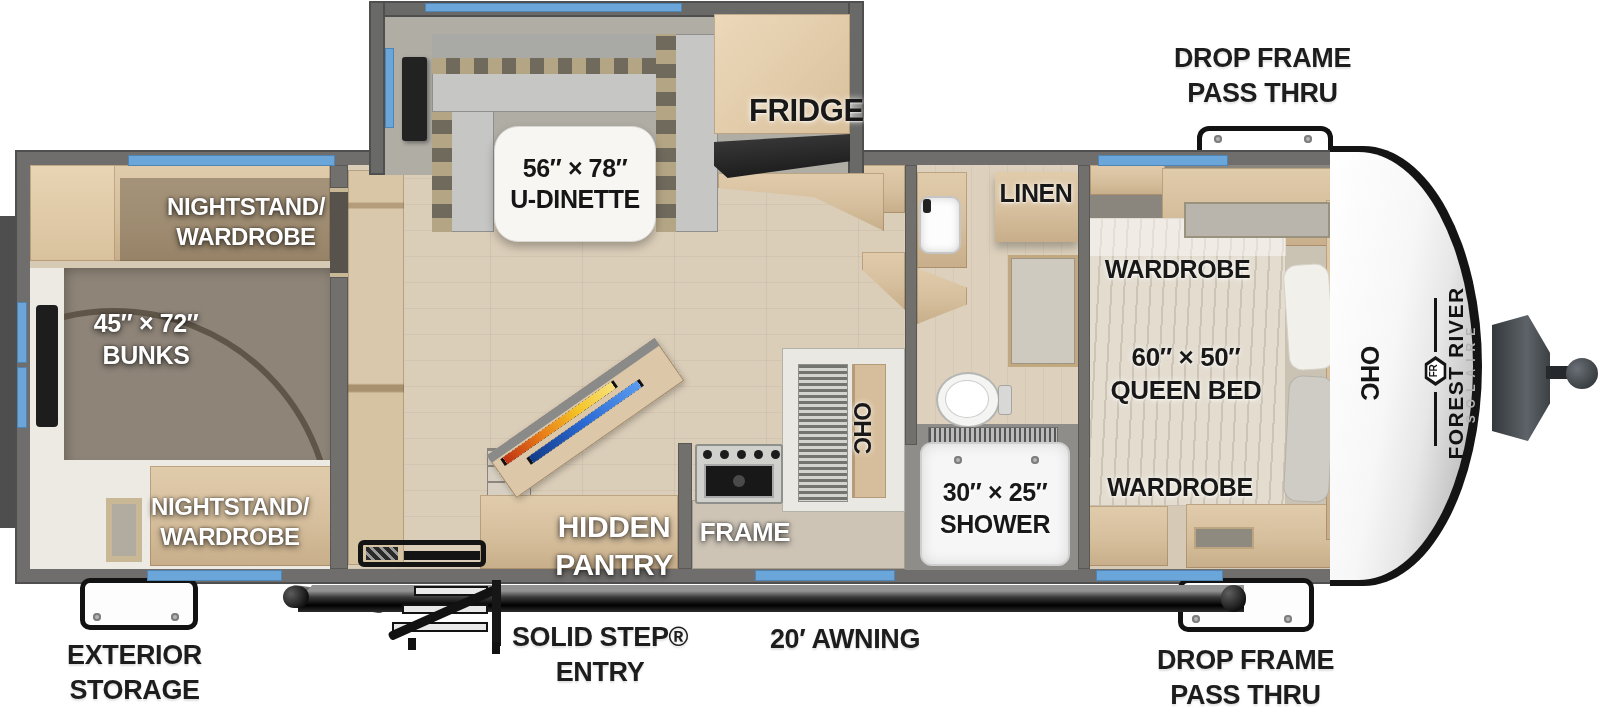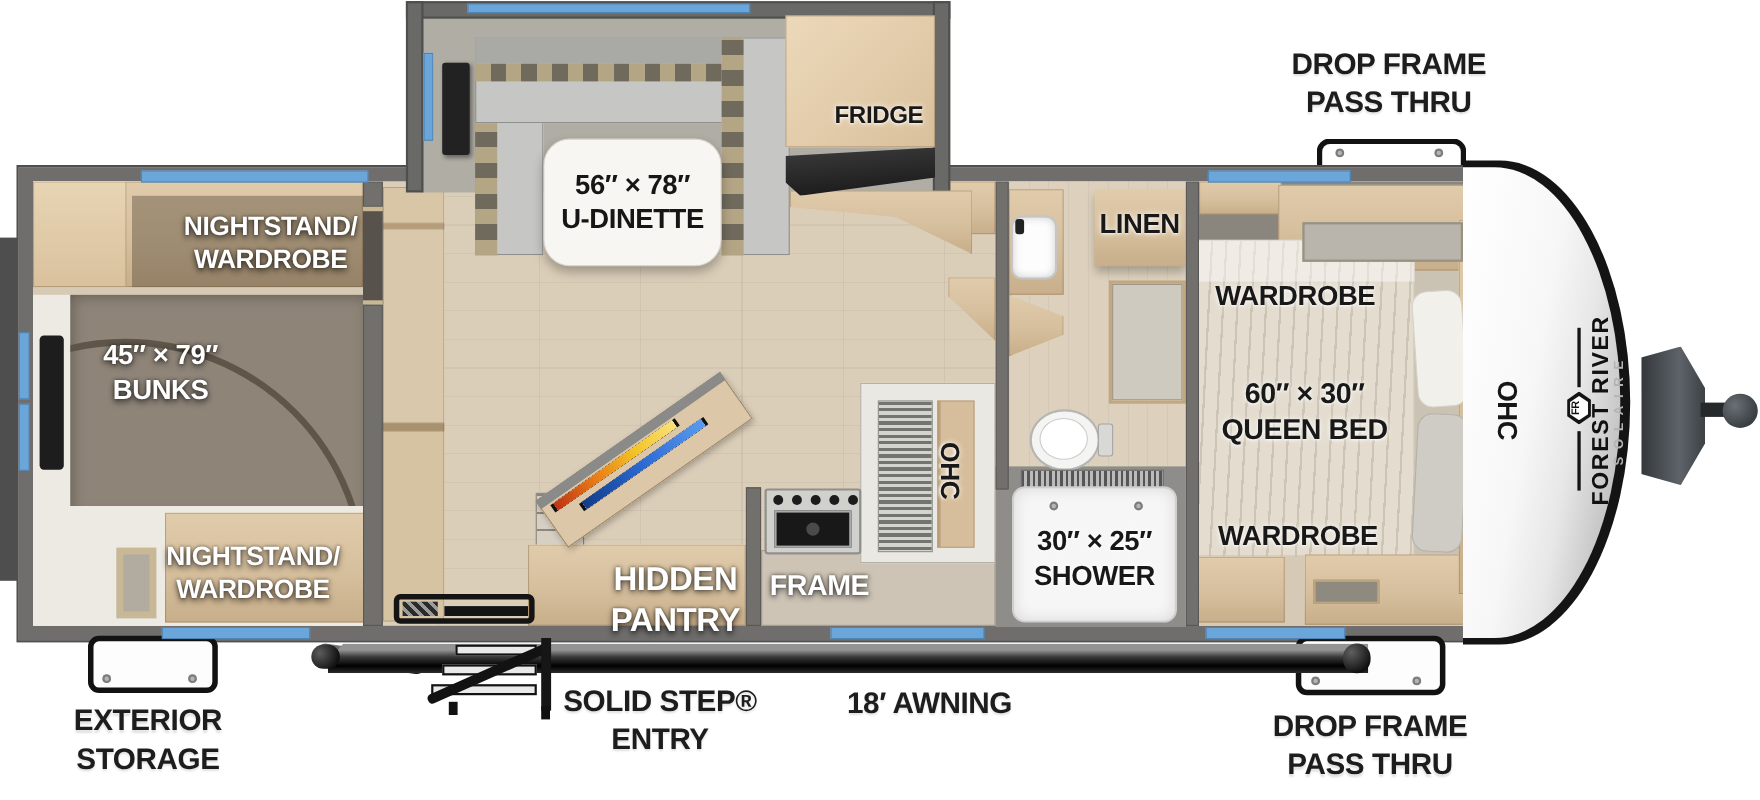--- a/index.html
+++ b/index.html
@@ -107,31 +107,31 @@
   </div>
 
   <div style="left:494px;top:126px;width:162px;height:116px;background:#f7f6f3;border:1px solid #d8d6d0;border-radius:24px;box-shadow:0 5px 10px rgba(0,0,0,.28);z-index:7;display:flex;align-items:center;justify-content:center;">
     <div class="lbl" style="position:static;font-size:25px;color:#161616;">56″ × 78″
 U-DINETTE</div>
   </div>
 
   <div class="wood" style="left:714px;top:14px;width:136px;height:120px;background:linear-gradient(135deg,#ecd9ba,#d9c09c);z-index:6;"></div>
   <div style="left:714px;top:134px;width:136px;height:44px;background:linear-gradient(175deg,#3c3c3c,#161616);clip-path:polygon(0 18%,100% 0,100% 62%,10% 100%,0 72%);z-index:6;"></div>
   <div class="wood" style="left:718px;top:173px;width:166px;height:58px;clip-path:polygon(0 0,100% 0,100% 100%,58% 42%,0 26%);z-index:5;"></div>
-  <div class="lbl b" style="left:749px;top:91px;width:100px;font-size:22px;z-index:30;">FRIDGE</div>
+  <div class="lbl b" style="left:749px;top:91px;width:100px;font-size:31px;z-index:30;">FRIDGE</div>
 
   <div class="wall" style="left:905px;top:165px;width:12px;height:280px;z-index:6;"></div>
   <div class="wall" style="left:1078px;top:165px;width:12px;height:404px;z-index:6;"></div>
 
   <div class="wood" style="left:917px;top:172px;width:50px;height:96px;z-index:5;"></div>
   <div style="left:919px;top:196px;width:42px;height:58px;background:#fdfdfd;border:2px solid #c5c5c5;border-radius:10px;box-shadow:inset 0 0 8px rgba(0,0,0,.18);z-index:6;"></div>
   <div style="left:923px;top:199px;width:8px;height:14px;background:#222;border-radius:3px;z-index:7;"></div>
   <div class="wood" style="left:917px;top:268px;width:50px;height:56px;clip-path:polygon(0 0,100% 35%,100% 65%,0 100%);z-index:5;"></div>
   <div class="wood" style="left:995px;top:172px;width:83px;height:70px;box-shadow:0 6px 8px rgba(0,0,0,.25);z-index:5;"></div>
-  <div class="lbl b" style="left:986px;top:189px;width:100px;font-size:25px;z-index:30;">LINEN</div>
+  <div class="lbl b" style="left:986px;top:178px;width:100px;font-size:25px;z-index:30;">LINEN</div>
   <div style="left:1008px;top:255px;width:70px;height:112px;background:#cfcabf;border:3px solid #c2a87f;box-shadow:inset 0 0 0 1px #9f9488;z-index:5;"></div>
 
   <div style="left:936px;top:372px;width:64px;height:56px;background:#f4f4f2;border:2px solid #b5b5b3;border-radius:50%;z-index:6;">
     <div style="left:7px;top:6px;width:44px;height:38px;background:#ffffff;border:1px solid #cccccc;border-radius:50%;"></div>
   </div>
   <div style="left:998px;top:385px;width:14px;height:30px;background:#d8d8d6;border:1px solid #a5a5a3;border-radius:3px;z-index:6;"></div>
 
   <div style="left:905px;top:424px;width:173px;height:146px;background:#8f8d89;z-index:5;"></div>
   <div style="left:928px;top:427px;width:130px;height:17px;background:repeating-linear-gradient(90deg,#555 0 2px,#bbb 2px 5px);border:1px solid #6d6d6b;z-index:6;"></div>
   <div style="left:920px;top:442px;width:150px;height:124px;background:rgba(252,252,252,.95);border:2px solid #cfcfcf;border-radius:12px;box-shadow:inset 0 0 14px rgba(0,0,0,.12);z-index:6;"></div>
@@ -143,21 +143,21 @@
   <div style="left:1090px;top:165px;width:240px;height:83px;background:#8a857d;z-index:4;"></div>
   <div class="wood" style="left:1090px;top:165px;width:75px;height:30px;z-index:5;"></div>
   <div class="wood" style="left:1162px;top:168px;width:176px;height:78px;z-index:5;"></div>
   <div style="left:1184px;top:202px;width:146px;height:36px;background:#b9b5ac;border:2px solid #98927f;z-index:6;"></div>
   <div class="lbl b" style="left:1090px;top:254px;width:175px;font-size:25px;z-index:30;">WARDROBE</div>
 
   <div style="left:1088px;top:218px;width:198px;height:288px;z-index:5;
        background:repeating-linear-gradient(93deg,rgba(125,112,92,.22) 0 2px,transparent 2px 13px),#e3dccf;box-shadow:inset 0 0 0 1px #c9c0b0;">
     <div style="left:0;top:0;width:100%;height:38px;background:rgba(255,255,255,.45);"></div>
   </div>
-  <div class="lbl b" style="left:1088px;top:341px;width:196px;font-size:26px;z-index:30;">60″ × 30″
+  <div class="lbl b" style="left:1088px;top:341px;width:196px;font-size:26px;z-index:30;">60″ × 50″
 QUEEN BED</div>
   <div class="lbl b" style="left:1089px;top:472px;width:182px;font-size:25px;z-index:30;">WARDROBE</div>
 
   <div style="left:1286px;top:218px;width:44px;height:288px;background:#cac2b2;z-index:4;"></div>
   <div style="left:1286px;top:264px;width:46px;height:106px;background:#f2f0ea;border:1px solid #d5d2c9;border-radius:14px;transform:rotate(-4deg);z-index:6;"></div>
   <div style="left:1286px;top:376px;width:46px;height:126px;background:#cfccc5;border:1px solid #b5b2aa;border-radius:14px;transform:rotate(3deg);z-index:6;"></div>
 
   <div class="wood" style="left:1086px;top:506px;width:82px;height:60px;z-index:5;"></div>
   <div class="wood" style="left:1186px;top:504px;width:152px;height:64px;z-index:5;"></div>
   <div style="left:1194px;top:527px;width:60px;height:22px;background:#8f8a80;border:2px solid #bca57f;z-index:6;"></div>
@@ -210,32 +210,32 @@
     <div class="tread" style="left:14px;top:24px;width:86px;height:10px;"></div>
     <div class="tread" style="left:4px;top:42px;width:96px;height:10px;"></div>
     <div style="left:-4px;top:28px;width:120px;height:9px;background:#121212;transform:rotate(-24deg);border-radius:4px;"></div>
     <div style="left:104px;top:0;width:9px;height:66px;background:#161616;"></div>
     <div style="left:20px;top:58px;width:8px;height:12px;background:#111;"></div>
     <div style="left:104px;top:62px;width:8px;height:12px;background:#111;"></div>
   </div>
 
   <div class="lbl w" style="left:146px;top:192px;width:200px;font-size:24px;z-index:30;">NIGHTSTAND/
 WARDROBE</div>
-  <div class="lbl w" style="left:66px;top:308px;width:160px;font-size:25px;z-index:30;">45″ × 79″
+  <div class="lbl w" style="left:66px;top:308px;width:160px;font-size:25px;z-index:30;">45″ × 72″
 BUNKS</div>
   <div class="lbl w" style="left:130px;top:492px;width:200px;font-size:24px;z-index:30;">NIGHTSTAND/
 WARDROBE</div>
   <div class="lbl w" style="left:544px;top:508px;width:140px;font-size:30px;z-index:30;">HIDDEN
 PANTRY</div>
   <div class="lbl w" style="left:695px;top:516px;width:100px;font-size:26px;z-index:30;">FRAME</div>
   <div class="lbl b" style="left:829px;top:415px;width:70px;height:26px;transform:rotate(90deg);font-size:24px;z-index:30;">OHC</div>
 
   <div class="lbl ext" style="left:1140px;top:41px;width:245px;font-size:27px;z-index:30;">DROP FRAME
 PASS THRU</div>
   <div class="lbl ext" style="left:1123px;top:643px;width:245px;font-size:27px;z-index:30;">DROP FRAME
 PASS THRU</div>
   <div class="lbl ext" style="left:495px;top:620px;width:210px;font-size:27px;z-index:30;">SOLID STEP®
 ENTRY</div>
   <div class="lbl ext" style="left:42px;top:638px;width:185px;font-size:27px;z-index:30;">EXTERIOR
 STORAGE</div>
-  <div class="lbl ext" style="left:765px;top:622px;width:160px;font-size:27px;z-index:30;">18′ AWNING</div>
+  <div class="lbl ext" style="left:765px;top:622px;width:160px;font-size:27px;z-index:30;">20′ AWNING</div>
 
 </div>
 
 </body></html>

